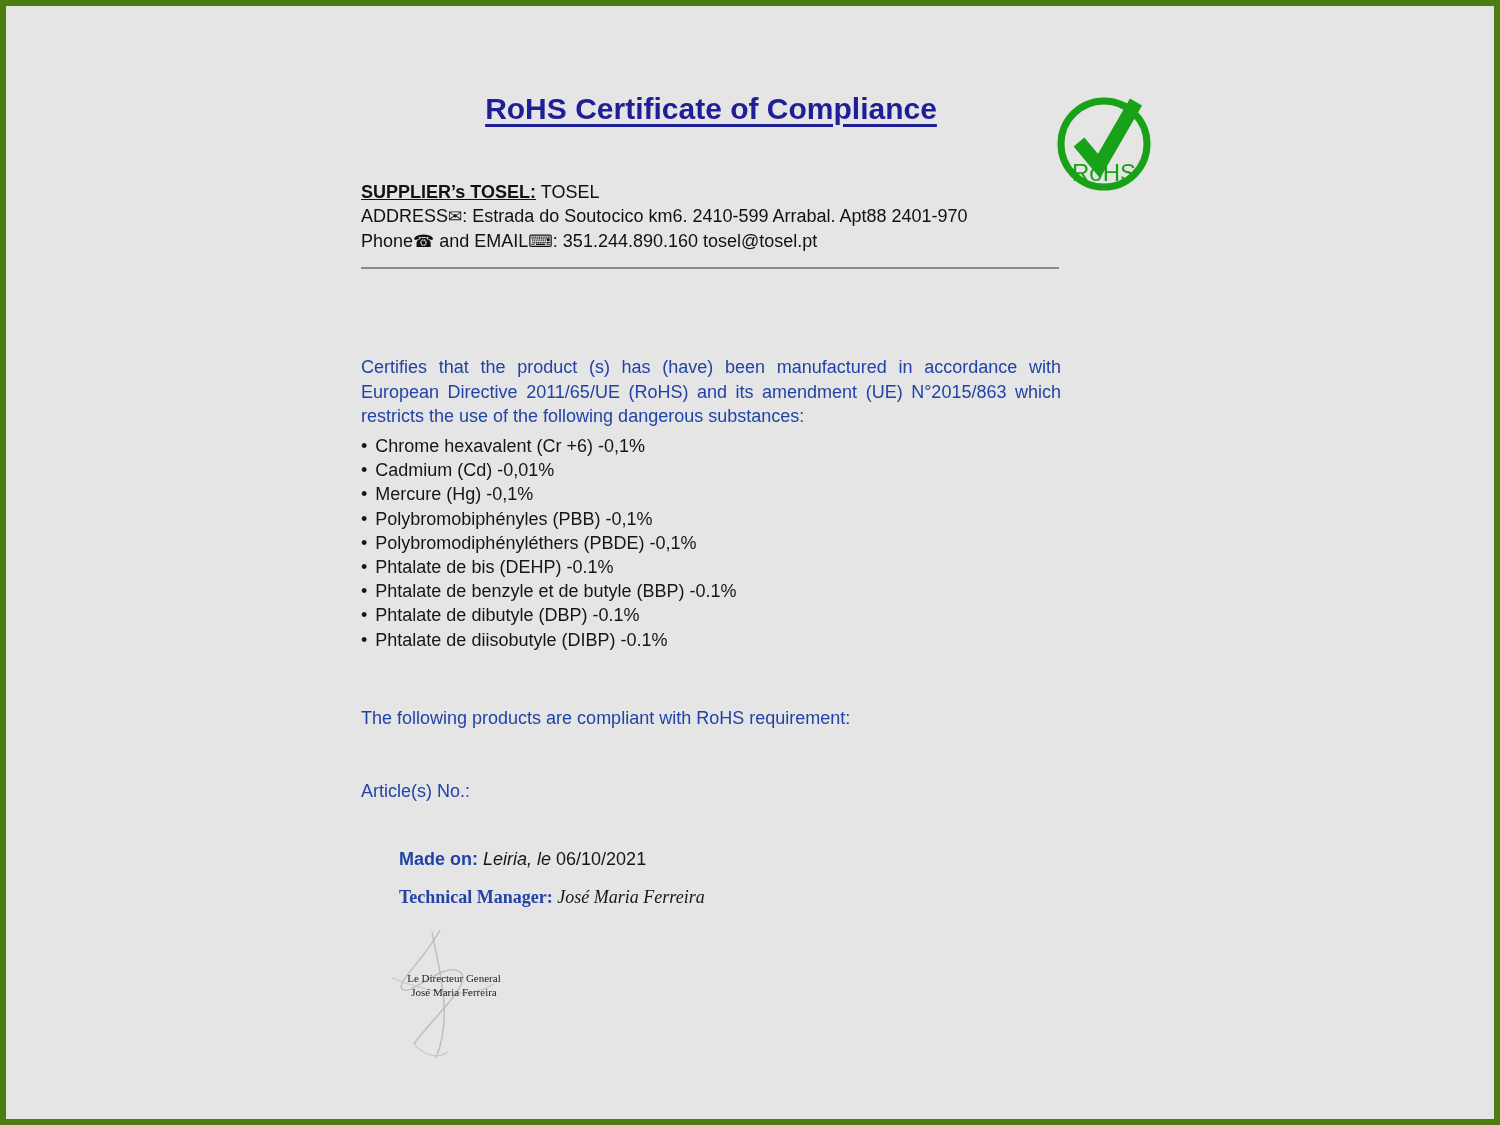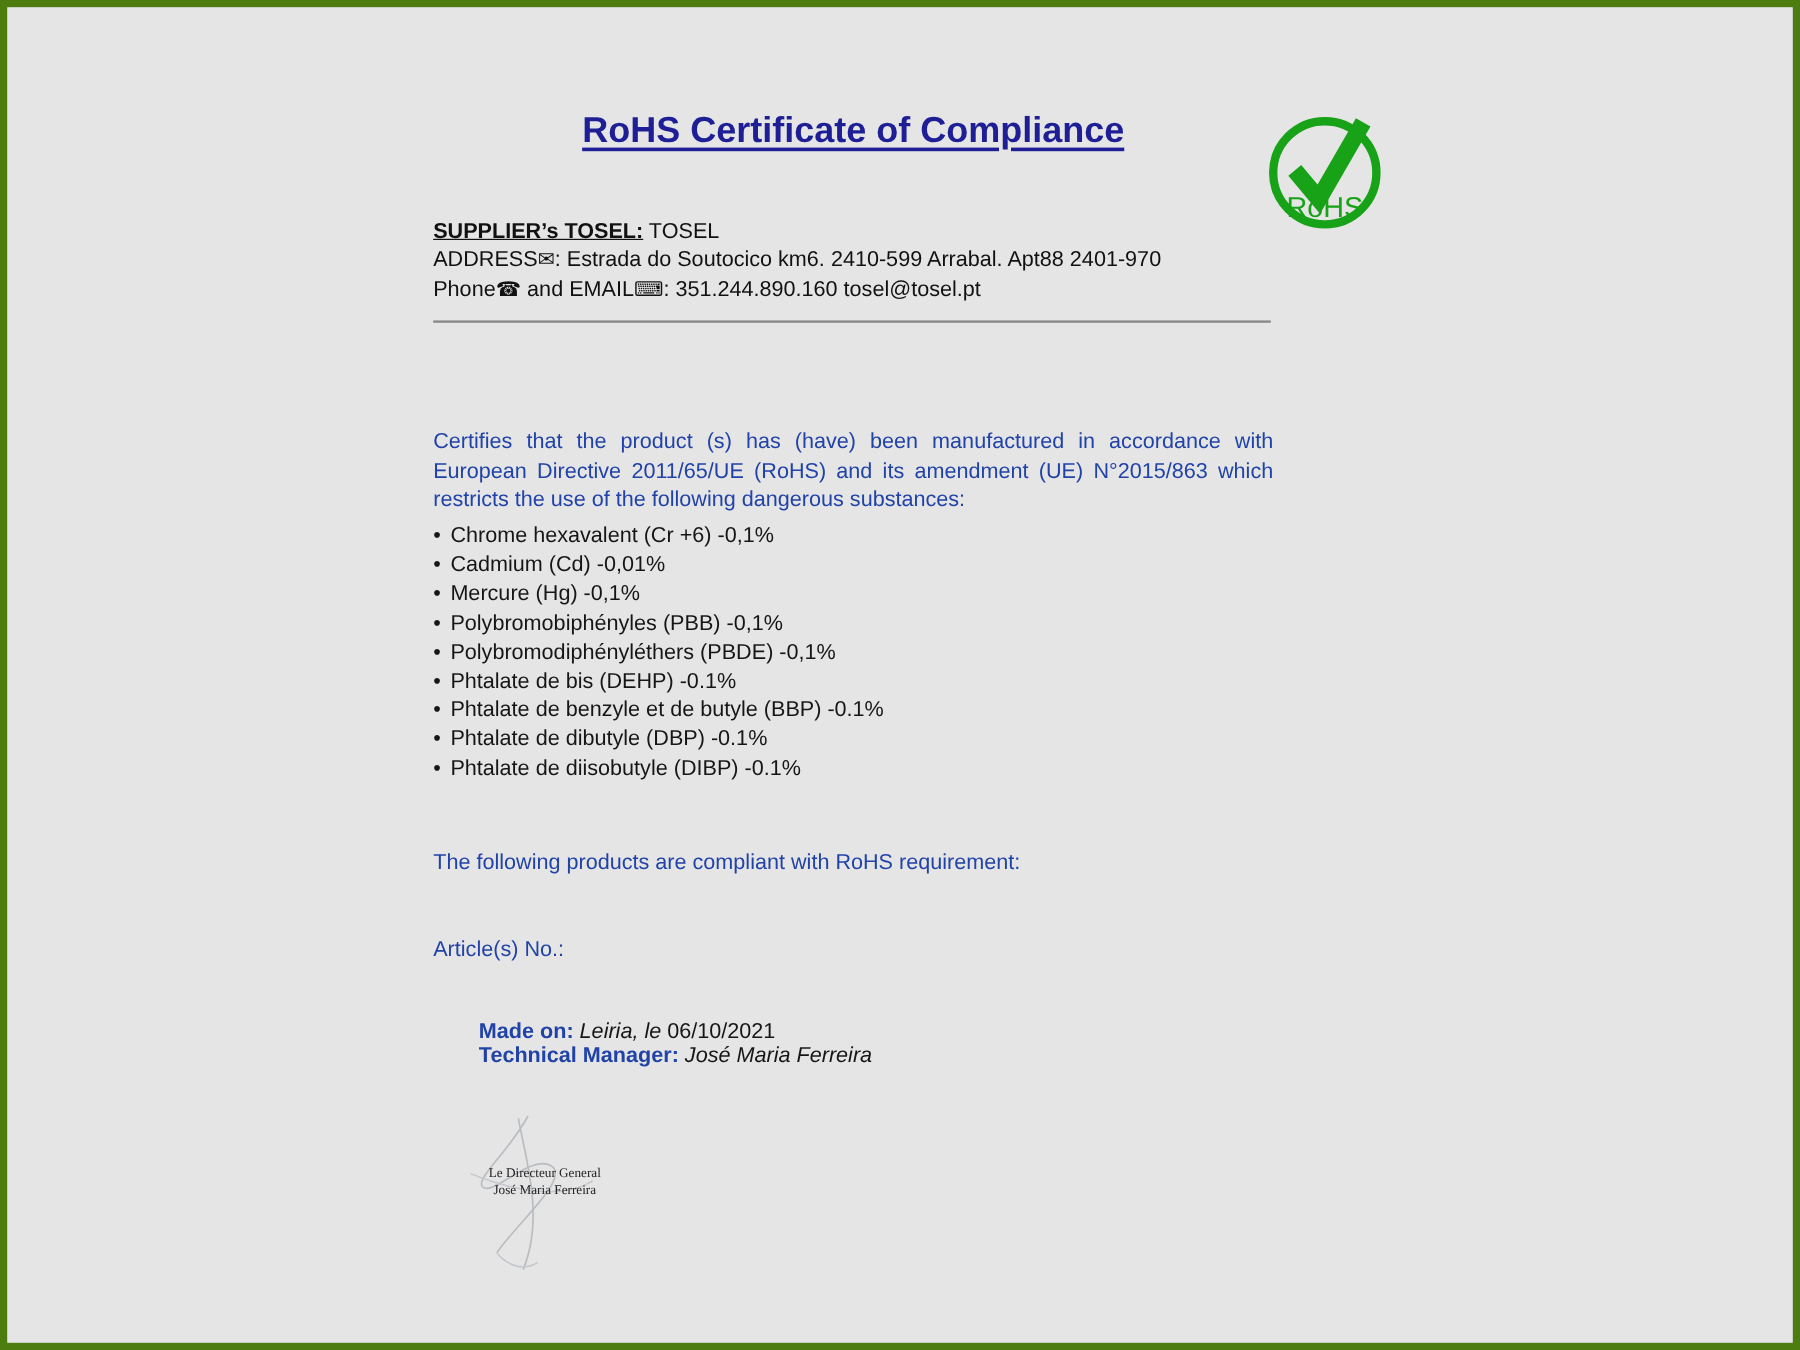--- a/index.html
+++ b/index.html
@@ -46,21 +46,21 @@
     font-size:18px; color:#2143a8;
   }
   .articles {
     position:absolute; left:355px; top:775px; width:700px;
     font-size:18px; color:#2143a8;
   }
   .made-on, .tech-manager {
     position:absolute; left:355px; width:700px; font-size:18px; color:#161616;
   }
   .made-on { top:843px; }
-  .tech-manager { top:863px; }
+  .tech-manager { top:881px;font-family:Liberation Serif, serif; }
   .blue-bold { font-weight:bold; color:#2143a8;margin-left:38px; }
   .italic { font-style:italic; }
   .signature { position:absolute; left:356px; top:920px; width:170px; height:140px; }
   .sig-text {
     position:absolute; left:388px; top:965px; width:120px; text-align:center;
     font-family:"Liberation Serif", serif; font-size:11px; line-height:14px; color:#232323;
   }
 </style>
 </head>
 <body>

